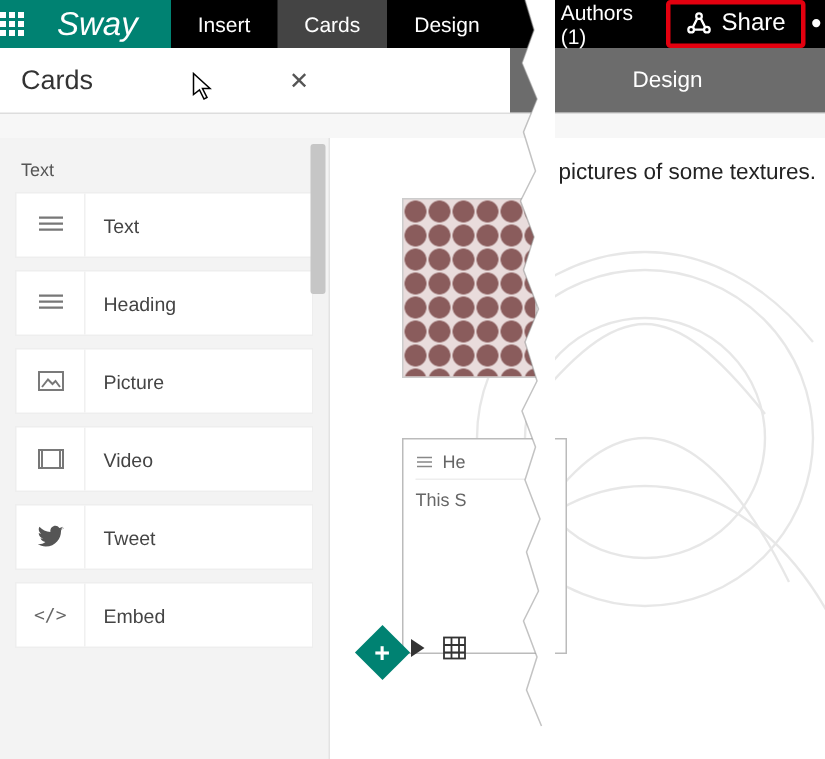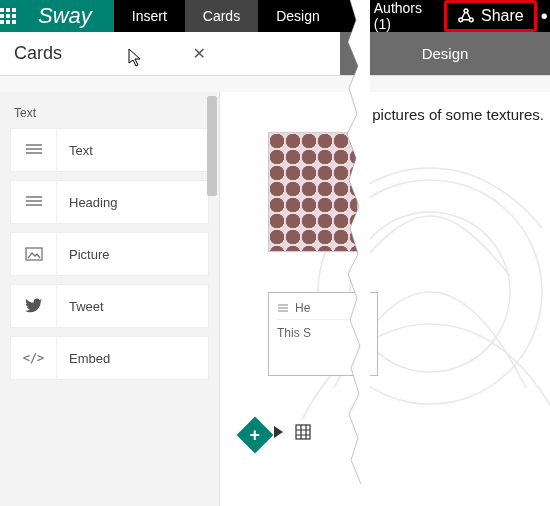--- a/index.html
+++ b/index.html
@@ -173,21 +173,21 @@
     left: 48px; top: 40px;
     width: 90px; height: 120px;
     background:
       radial-gradient(circle at 8px 8px, #8a5c5c 7px, transparent 7.5px) 0 0/16px 16px,
       #e9dcdc;
     border: 1px solid #ccc;
   }
   .cardprev {
     position: absolute;
     left: 48px; top: 200px;
-    width: 110px; height: 84px;
+    width: 110px; height: 144px;
     border: 1px solid #bbb;
     background: #fff;
     padding: 8px;
     font-size: 12px;
     color: #666;
   }
   .cardprev .hlabel {
     display: flex; align-items: center;
     gap: 6px;
     border-bottom: 1px solid #eee;
@@ -300,20 +300,30 @@
   </div>
 
   <div class="card-row">
     <div class="card-icon">
       <svg width="18" height="14" viewBox="0 0 18 14" fill="none" stroke="#777" stroke-width="1.3">
           <rect x="1" y="1" width="16" height="12"></rect>
           <path d="M3 11l4-5 3 3 2-2 3 4"></path>
         </svg>
     </div>
     <div class="card-label">Picture</div>
+  </div>
+  <div class="card-row">
+    <div class="card-icon">
+      <svg width="18" height="14" viewBox="0 0 18 14" fill="none" stroke="#777" stroke-width="1.3">
+          <rect x="1" y="1" width="16" height="12"></rect>
+          <rect x="1" y="1" width="2" height="12"></rect>
+          <rect x="15" y="1" width="2" height="12"></rect>
+        </svg>
+    </div>
+    <div class="card-label">Video</div>
   </div>
   <div class="card-row">
     <div class="card-icon">
       <svg width="18" height="16" viewBox="0 0 24 20" fill="#555">
           <path d="M23 2.6c-.8.4-1.7.6-2.6.8.9-.6 1.7-1.5 2-2.6-.9.5-1.9.9-3 1.1C18.5.7 17.3 0 16 0c-2.6 0-4.6 2.1-4.6 4.6 0 .4 0 .7.1 1C7.7 5.4 4.1 3.5 1.7.9c-.4.7-.6 1.5-.6 2.3 0 1.6.8 3 2.1 3.9-.8 0-1.5-.2-2.1-.6v.1c0 2.2 1.6 4.1 3.7 4.5-.4.1-.8.2-1.2.2-.3 0-.6 0-.9-.1.6 1.8 2.3 3.2 4.3 3.2-1.6 1.2-3.6 2-5.7 2-.4 0-.7 0-1.1-.1C2.2 17.6 4.7 18.4 7.3 18.4c8.8 0 13.6-7.3 13.6-13.6v-.6c.9-.7 1.7-1.5 2.1-2.6z"></path>
         </svg>
     </div>
     <div class="card-label">Tweet</div>
   </div>
   <div class="card-row">

